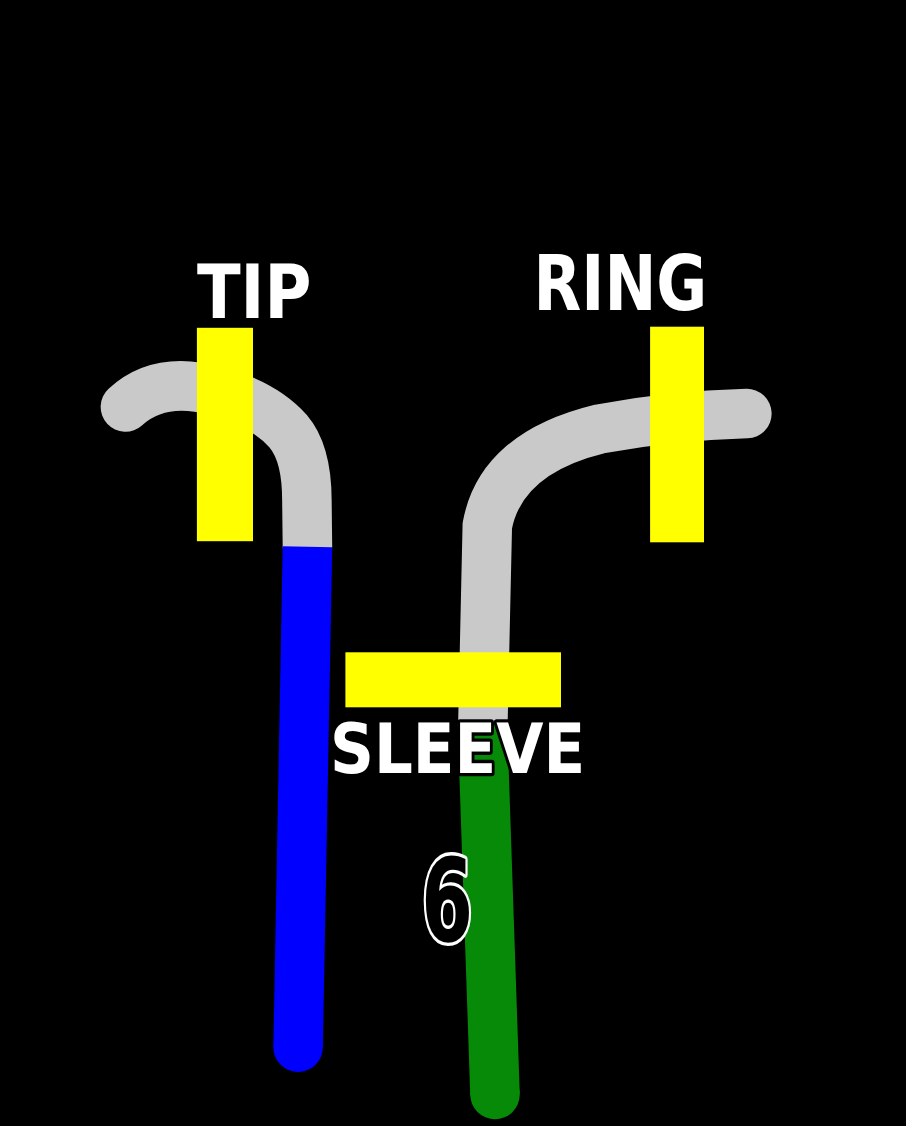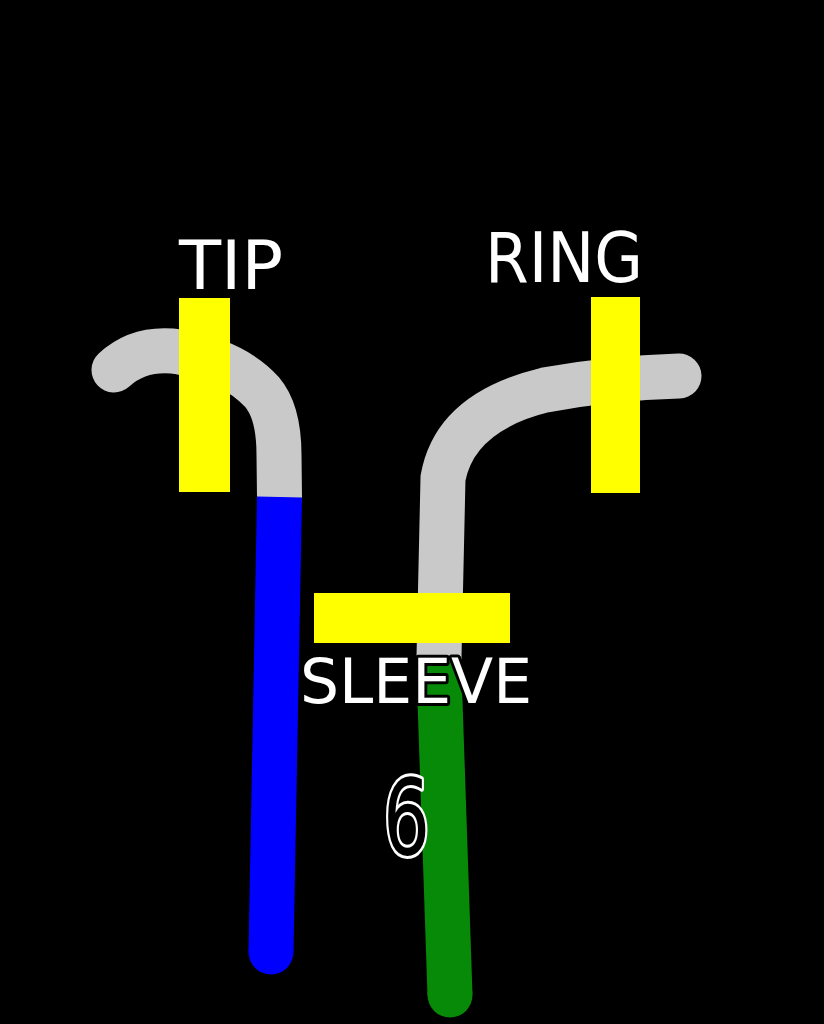--- a/index.html
+++ b/index.html
@@ -8,20 +8,21 @@
       background: var(--background, #000);
       width: 824px;
       height: 1024px;
       overflow: hidden;
     }
     .stage {
       position: relative;
       width: 824px;
       height: 788px;
       background: var(--background, #000);
+      font-weight: bold;
     }
     svg { display: block; }
     .wire { fill: none; stroke-width: 45; }
     .wire-gray  { stroke: var(--wire-gray);  stroke-linecap: round; }
     .wire-blue  { stroke: var(--tip-wire-blue);  stroke-linecap: butt; }
     .wire-green { stroke: var(--sleeve-wire-green); stroke-linecap: butt; }
     .cap-blue   { fill: var(--tip-wire-blue); }
     .cap-green  { fill: var(--sleeve-wire-green); }
     .marker     { fill: var(--marker-yellow); }
     text {

